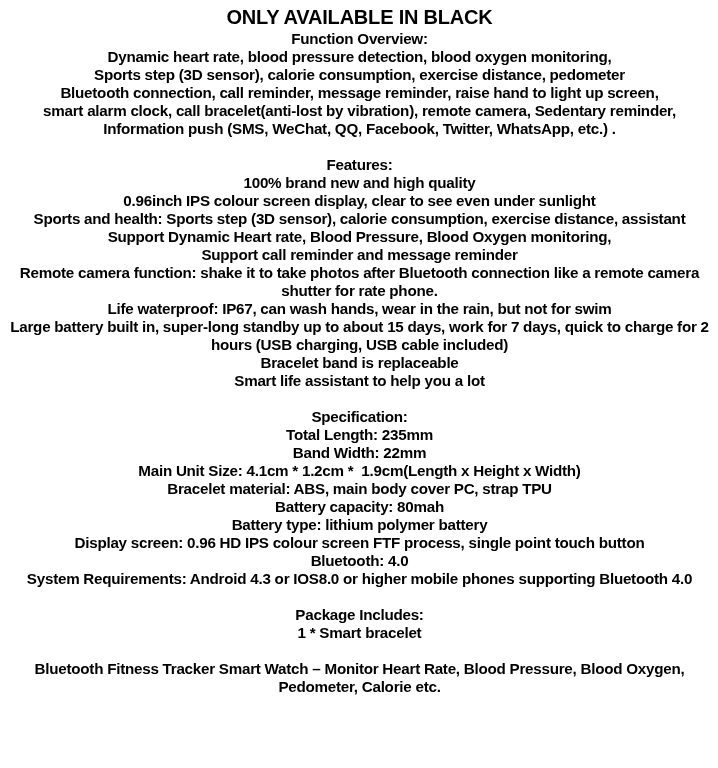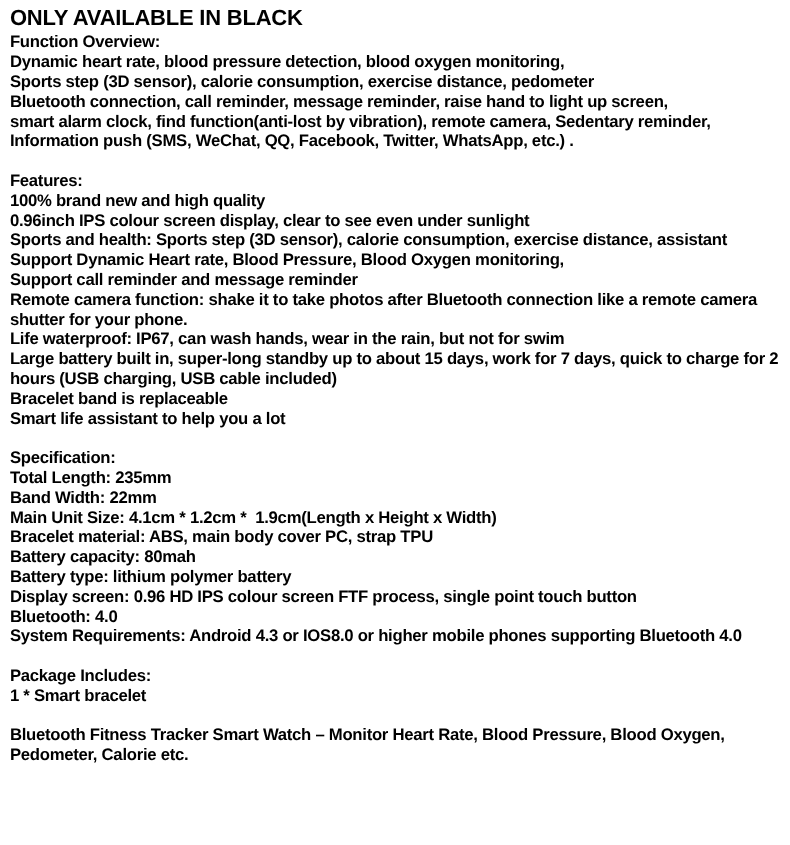--- a/index.html
+++ b/index.html
@@ -13,20 +13,21 @@
     height: 768px;
     overflow: hidden;
     font-family: "Liberation Sans", "DejaVu Sans", sans-serif;
     color: #000000;
     -webkit-font-smoothing: none;
   }
   .page {
     padding: 6px 8px 0 9px;
     box-sizing: border-box;
     width: 718px;
+    text-align: center;
   }
   .title {
     font-size: 20px;
     font-weight: bold;
     line-height: 23px;
     letter-spacing: -0.2px;
     margin: 0 0 1px 0;
     white-space: pre;
   }
   .heading {
@@ -61,32 +62,32 @@
 <div class="page">
 
   <div class="title">ONLY AVAILABLE IN BLACK</div>
 
   <div id="sections-root">
       <div class="block">
         <div class="heading">Function Overview:</div>
         <div class="line">Dynamic heart rate, blood pressure detection, blood oxygen monitoring,</div>
         <div class="line">Sports step (3D sensor), calorie consumption, exercise distance, pedometer</div>
         <div class="line">Bluetooth connection, call reminder, message reminder, raise hand to light up screen,</div>
-        <div class="line">smart alarm clock, find function(anti-lost by vibration), remote camera, Sedentary reminder,</div>
+        <div class="line">smart alarm clock, call bracelet(anti-lost by vibration), remote camera, Sedentary reminder,</div>
         <div class="line">Information push (SMS, WeChat, QQ, Facebook, Twitter, WhatsApp, etc.) .</div>
       </div>
       <div class="spacer"></div>
       <div class="block">
         <div class="heading">Features:</div>
         <div class="line">100% brand new and high quality</div>
         <div class="line">0.96inch IPS colour screen display, clear to see even under sunlight</div>
         <div class="line">Sports and health: Sports step (3D sensor), calorie consumption, exercise distance, assistant</div>
         <div class="line">Support Dynamic Heart rate, Blood Pressure, Blood Oxygen monitoring,</div>
         <div class="line">Support call reminder and message reminder</div>
-        <div class="line">Remote camera function: shake it to take photos after Bluetooth connection like a remote camera shutter for your phone.</div>
+        <div class="line">Remote camera function: shake it to take photos after Bluetooth connection like a remote camera shutter for rate phone.</div>
         <div class="line">Life waterproof: IP67, can wash hands, wear in the rain, but not for swim</div>
         <div class="line">Large battery built in, super-long standby up to about 15 days, work for 7 days, quick to charge for 2 hours (USB charging, USB cable included)</div>
         <div class="line">Bracelet band is replaceable</div>
         <div class="line">Smart life assistant to help you a lot</div>
       </div>
       <div class="spacer"></div>
       <div class="block">
         <div class="heading">Specification:</div>
         <div class="line">Total Length: 235mm</div>
         <div class="line">Band Width: 22mm</div>

